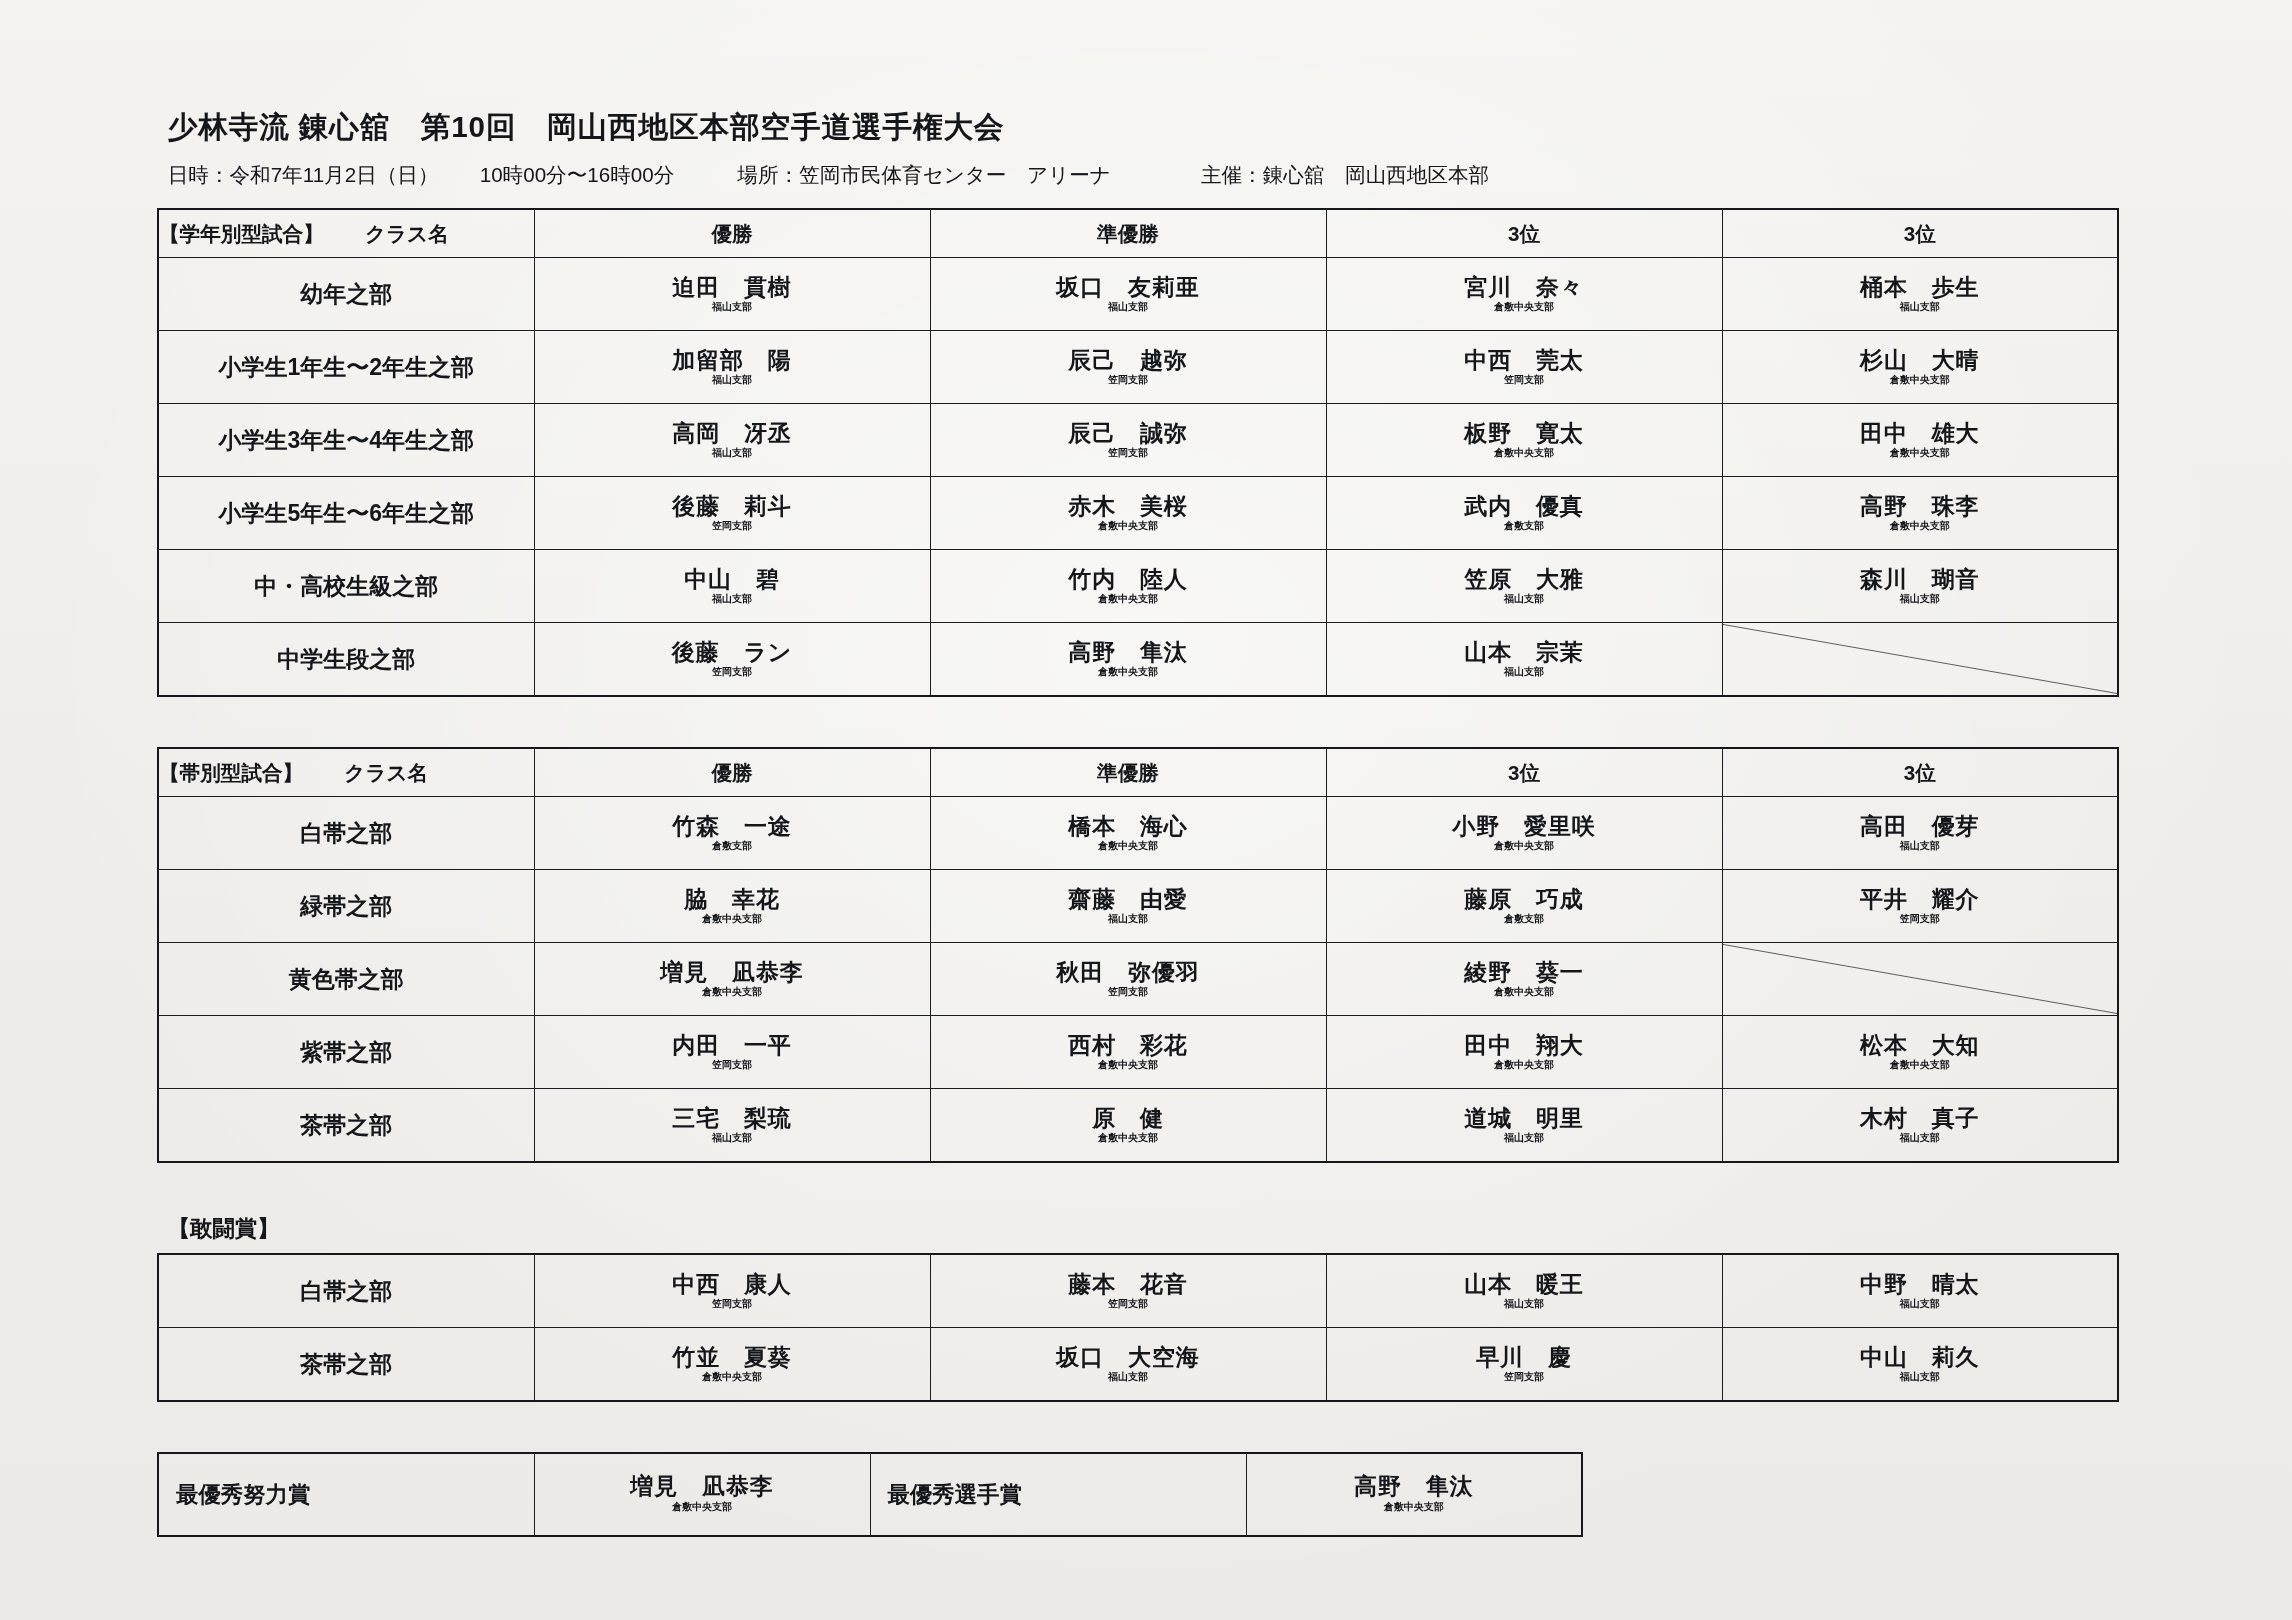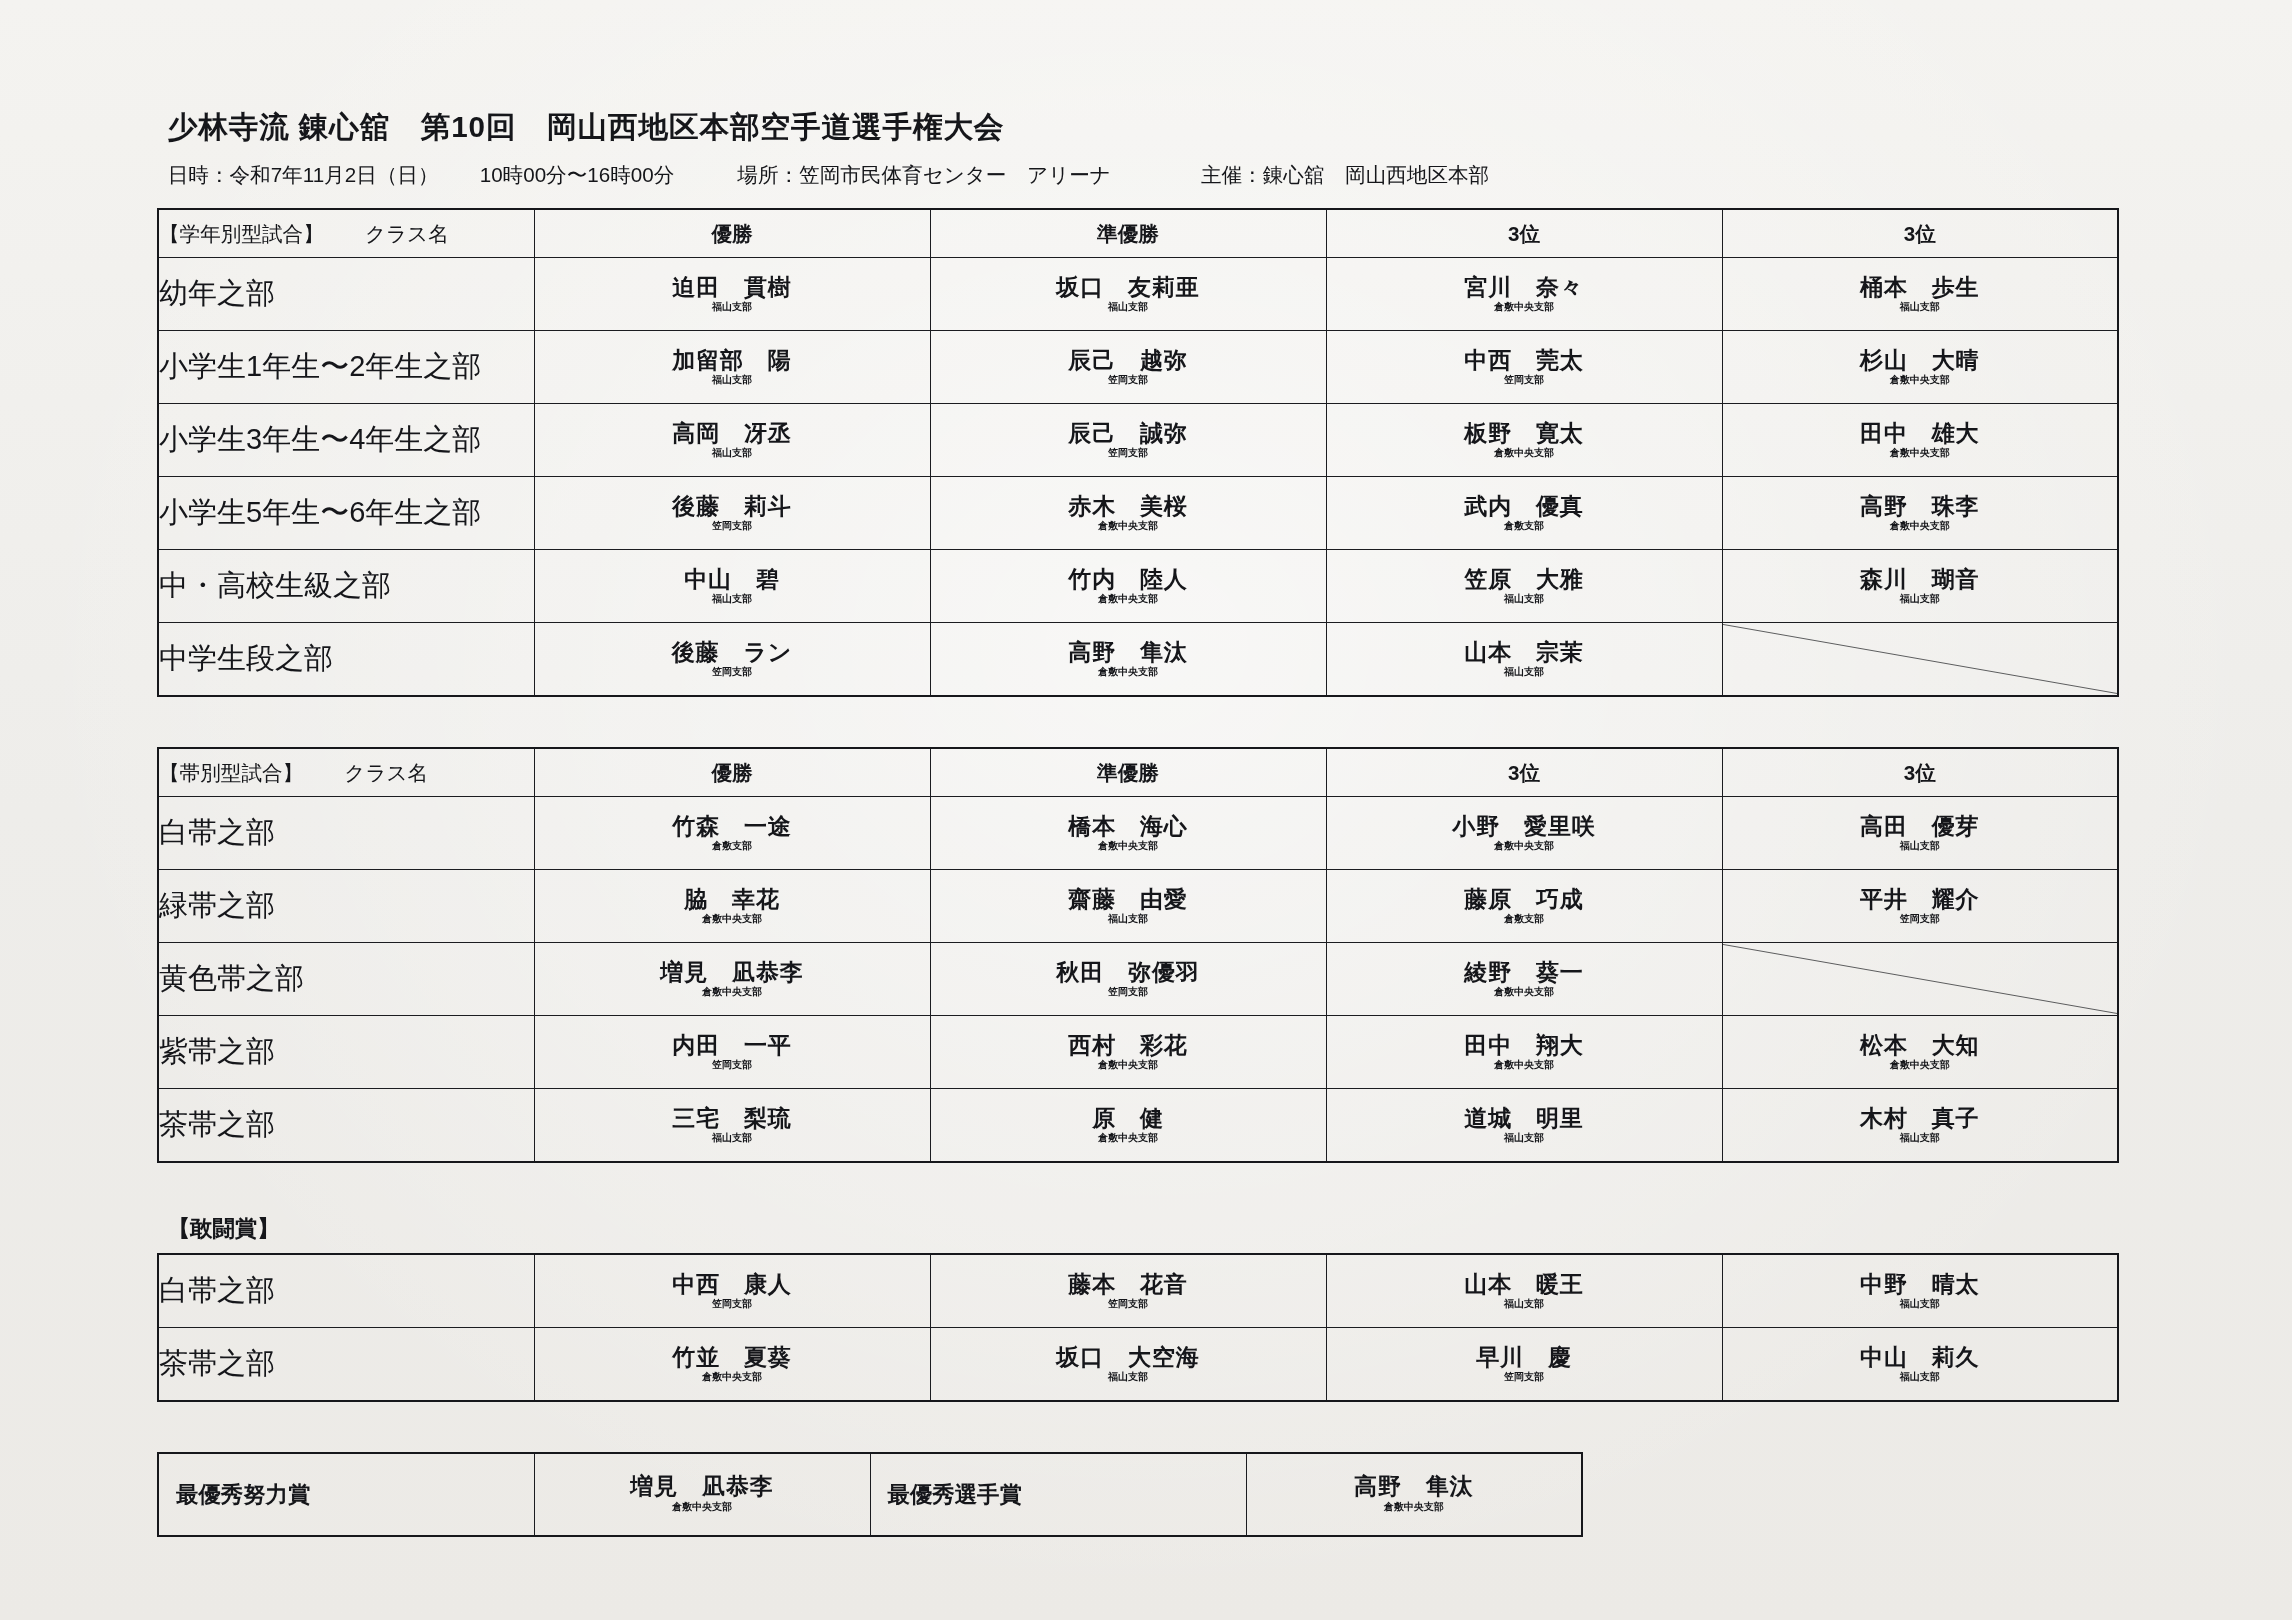--- a/index.html
+++ b/index.html
@@ -75,29 +75,30 @@
   .hdr-cell {
     height: 47px;
     font-size: 20.6px;
     font-weight: bold;
     text-align: center;
   }
   .hdr-class {
     text-align: left;
     padding-left: 12.5px;
     font-size: 20.6px;
-    font-weight: normal;
+    font-weight: bold;
     white-space: pre;
   }
   .class-cell {
     height: 72px;
-    font-size: 29px;
-    font-weight: normal;
+    font-size: 23px;
+    font-weight: bold;
     padding-left: 12.5px;
     white-space: pre;
+    text-align: center;
   }
   .name-cell {
     height: 72px;
     text-align: center;
     line-height: 1.0;
     padding: 3.6px 0 5.4px;
   }
   .nm {
     font-size: 23px;
     font-weight: bold;

